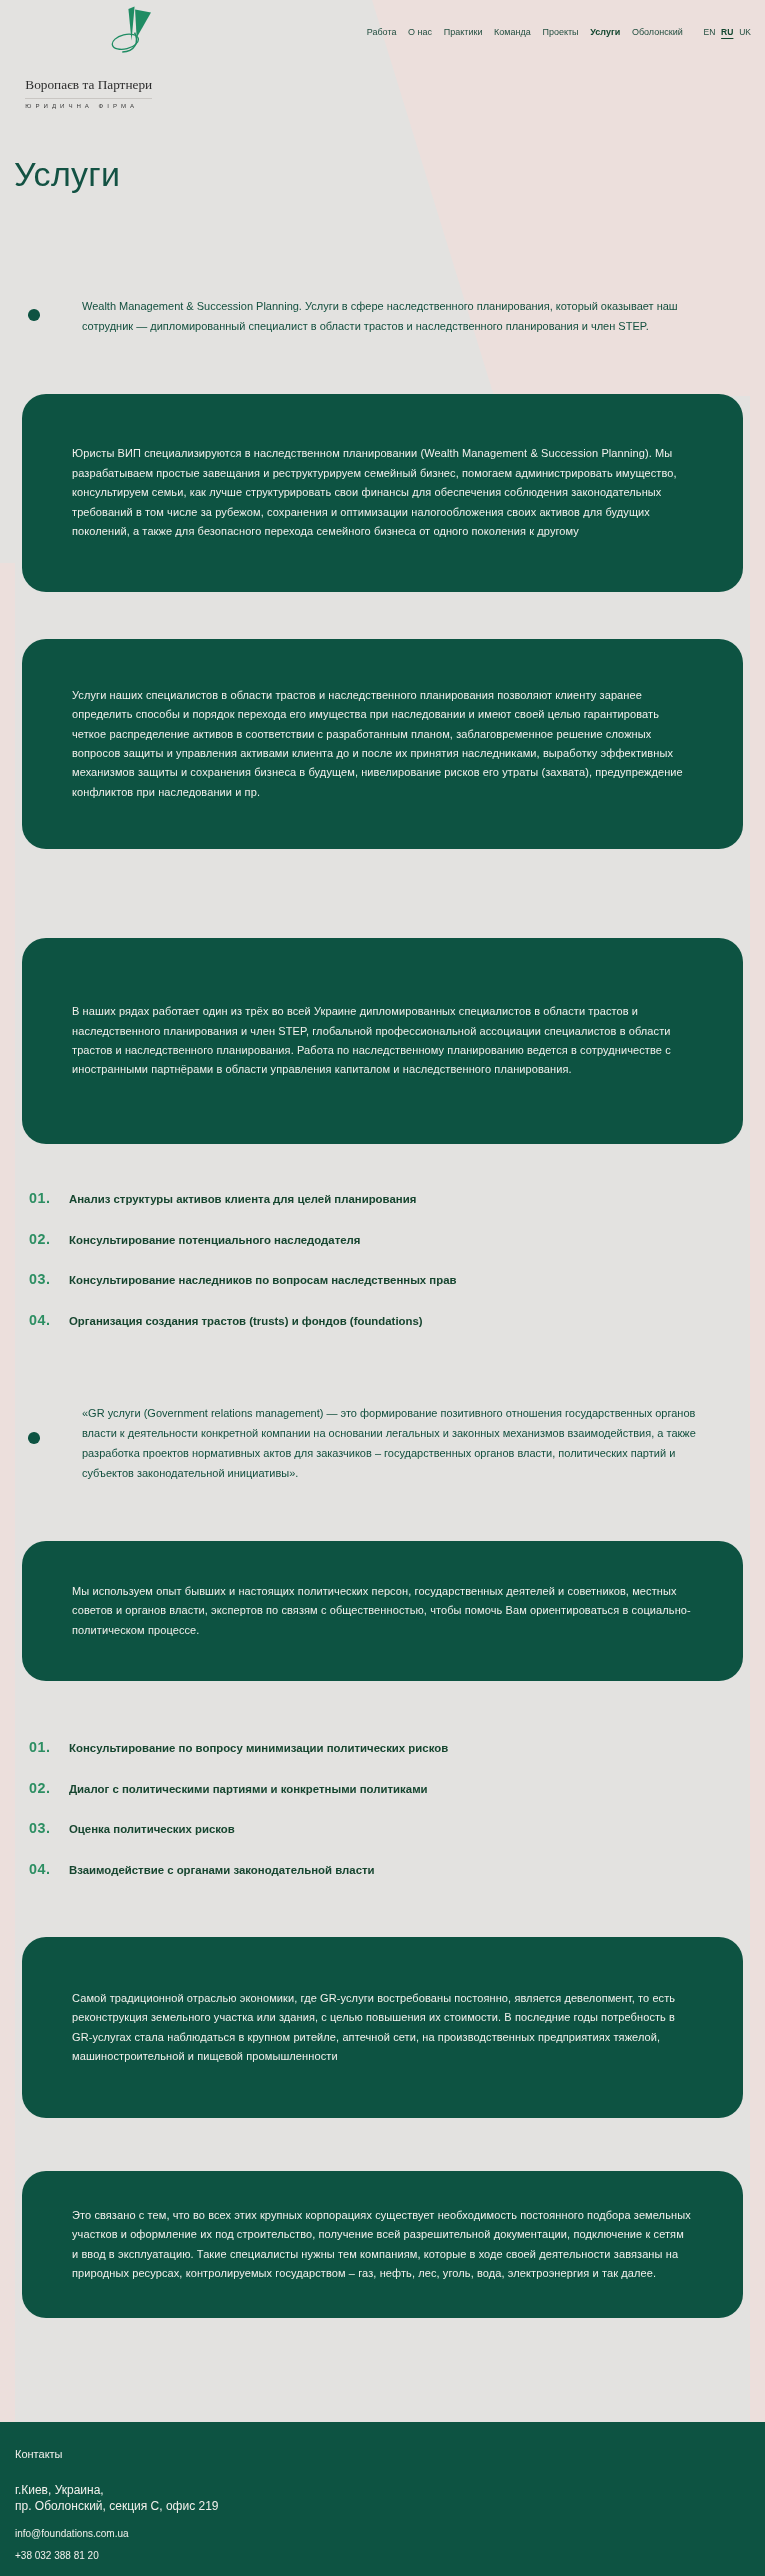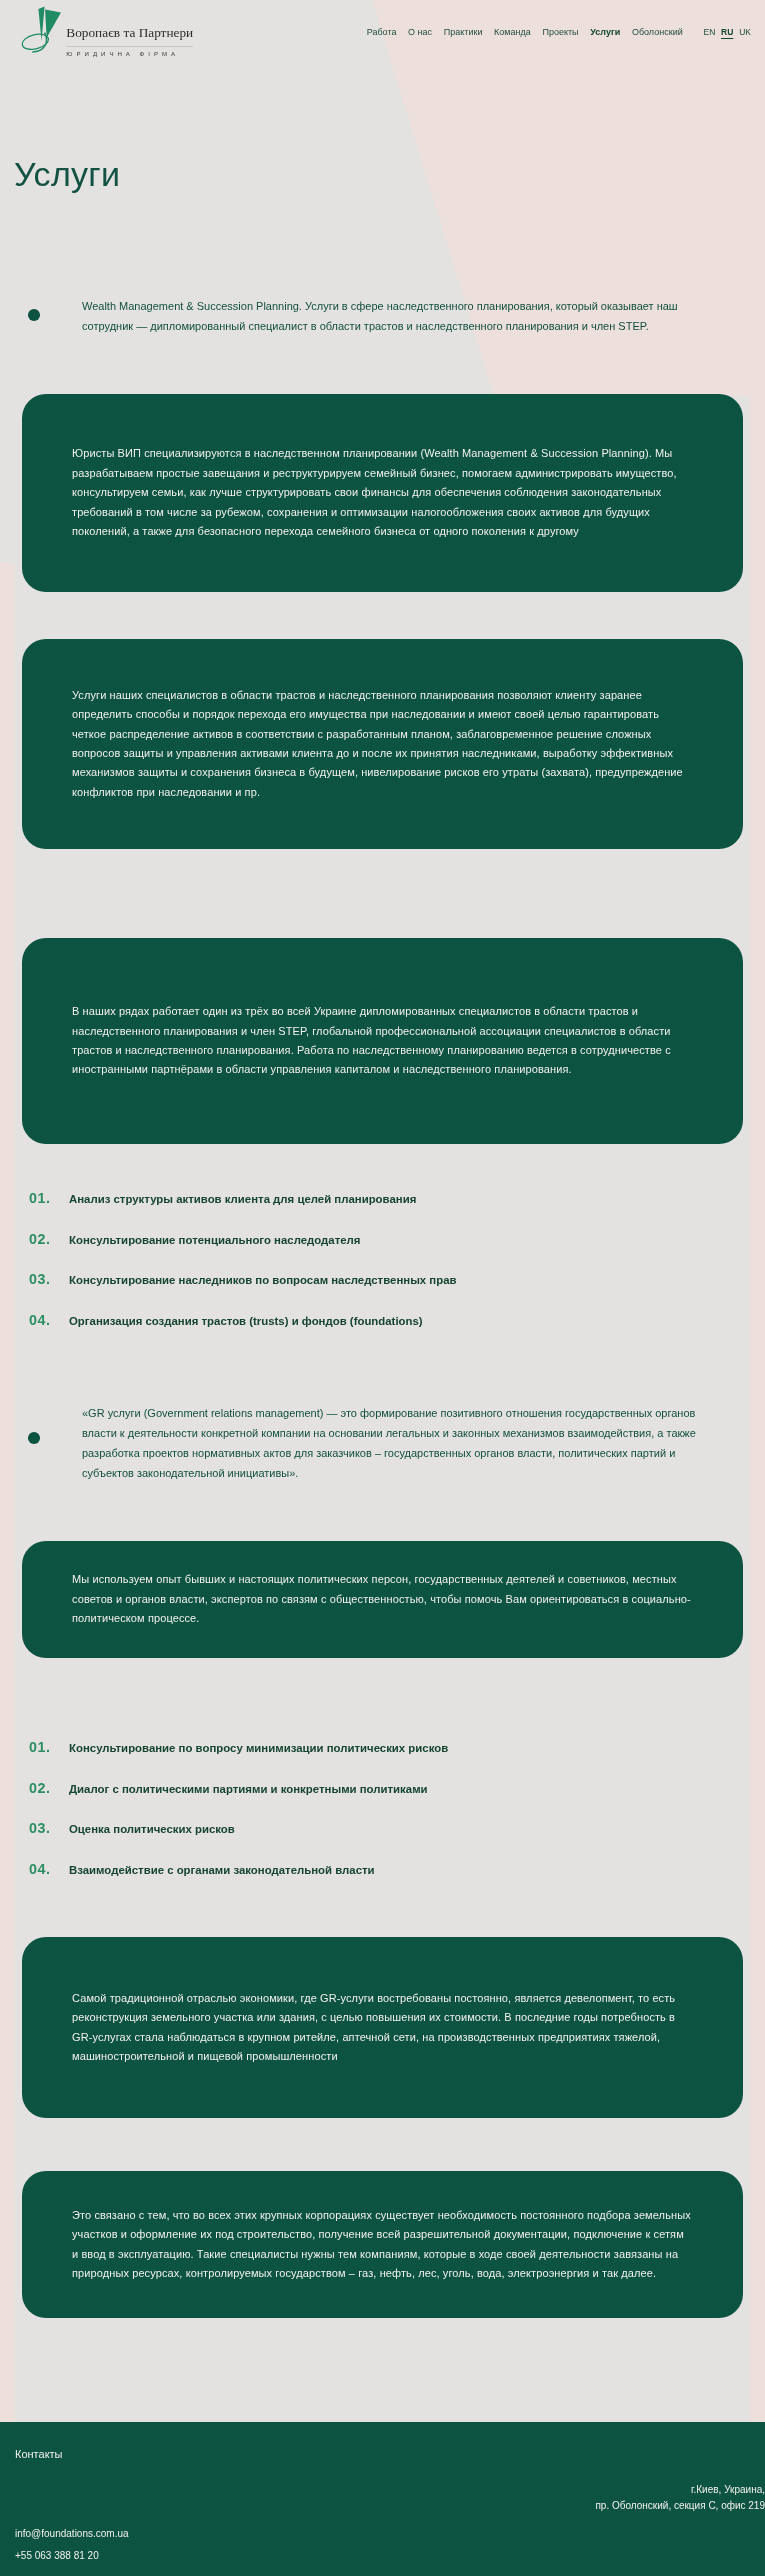--- a/index.html
+++ b/index.html
@@ -6,21 +6,21 @@
   .canvas {position:relative; width:765px; height:2576px; overflow:hidden;
            font-family:"Liberation Sans", sans-serif; background:#ecdfdc;}
 
   
   .bg-shape {position:absolute; left:0; top:0; width:765px; height:2576px;
              background:#e3e2e0;
              clip-path: polygon(0px 0px, 372px 0px, 494px 396px, 750px 396px,
                                 750px 2425px, 15px 2425px, 15px 563px, 0px 563px);}
 
   
-  .logo {position:absolute; left:21px; top:5.3px; display:flex; align-items:center; cursor:pointer;}
+  .logo {position:absolute; left:21px; top:5.3px; display:flex; align-items:flex-end; cursor:pointer;flex-direction:column;}
   .logo svg {display:block;}
   .logo-textbox {margin-left:4.3px; margin-top:19px;}
   .logo-name {font-family:"Liberation Serif", serif; font-size:13.3px; color:#2d2d2d; white-space:nowrap;}
   .logo-tagline {margin-top:4.8px; padding-top:3.2px; border-top:0.5px solid #c9c6c3;
                  font-size:6.1px; letter-spacing:4px; color:#3c3c3c; white-space:nowrap;}
 
   .nav {position:absolute; top:26.6px; right:14px; display:flex; align-items:center;
         font-size:9px; color:#234f41;}
   .nav a {margin-left:11.7px; text-decoration:none; color:#234f41; cursor:pointer; white-space:nowrap;}
   .nav a.active {font-weight:700; color:#12462f;}
@@ -40,37 +40,37 @@
   .d1 {top:309px;} .d2 {top:1432px;}
 
   
   .card {position:absolute; left:22px; width:721px; box-sizing:border-box;
          background:#0d5342; border-radius:24px; color:#f2f0ec;
          font-size:11px; line-height:19.4px; letter-spacing:0.1px;
          display:flex; align-items:center; padding:21px 50px;}
   .c1 {top:394px;  height:198px;}
   .c2 {top:639px; height:210px;}
   .c3 {top:938px; height:206px;}
-  .c4 {top:1541px; height:117px;}
+  .c4 {top:1541px; height:140px;}
   .c5 {top:1937px; height:181px;}
   .c6 {top:2171px; height:147px;}
 
   
   .num-list {position:absolute; left:29px;}
   .l1 {top:1190px;} .l2 {top:1739px;}
   .list-item {display:flex; align-items:baseline; height:21px; margin-bottom:19.7px;}
   .list-item .num {width:40px; flex:0 0 40px; font-size:14.3px; font-weight:600;
                    color:#2c8e62; letter-spacing:0.5px;}
   .list-item .txt {font-size:11.4px; font-weight:700; color:#16452f; white-space:nowrap;}
 
   
   .footer {position:absolute; left:0; top:2422px; width:765px; height:154px;
            background:#0d5342; color:#f2f0ec; box-sizing:border-box; padding:25.5px 0 0 15px;}
   .footer-heading {font-size:11px; margin:0 0 22px 0; font-weight:400;}
-  .footer-addr {font-size:10px; line-height:16.5px;text-align:right;}
+  .footer-addr {font-size:12px; line-height:16.5px;}
   .footer a {display:block; color:#f2f0ec; text-decoration:none; font-size:10px;}
   .footer .email {margin-top:13.3px;}
   .footer .phone {margin-top:11.7px;}
 </style>
 </head>
 <body>
 
 <div class="canvas">
 
   <div class="bg-shape"></div>
@@ -170,17 +170,17 @@
     <div>Это связано с тем, что во всех этих крупных корпорациях существует необходимость постоянного подбора земельных участков и оформление их под строительство, получение всей разрешительной документации, подключение к сетям и ввод в эксплуатацию. Такие специалисты нужны тем компаниям, которые в ходе своей деятельности завязаны на природных ресурсах, контролируемых государством – газ, нефть, лес, уголь, вода, электроэнергия и так далее.</div>
   </div>
 
   <div class="footer">
     <p class="footer-heading">Контакты</p>
     <div class="footer-addr">
       <div>г.Киев, Украина,</div>
       <div>пр. Оболонский, секция С, офис 219</div>
     </div>
     <a class="email">info@foundations.com.ua</a>
-    <a class="phone">+55 063 388 81 20</a>
+    <a class="phone">+38 032 388 81 20</a>
   </div>
 
 </div>
 
 
 </body></html>

